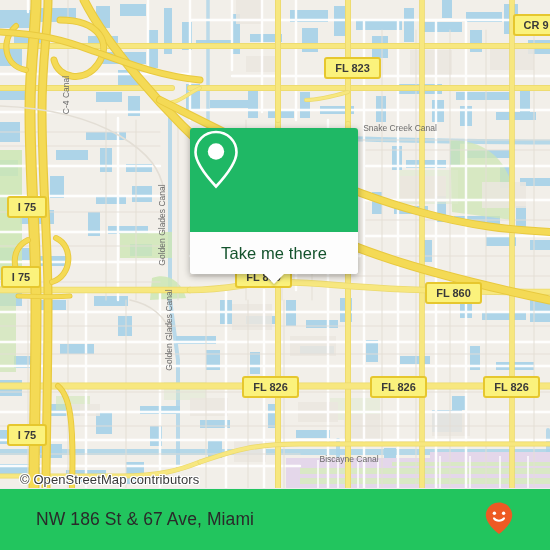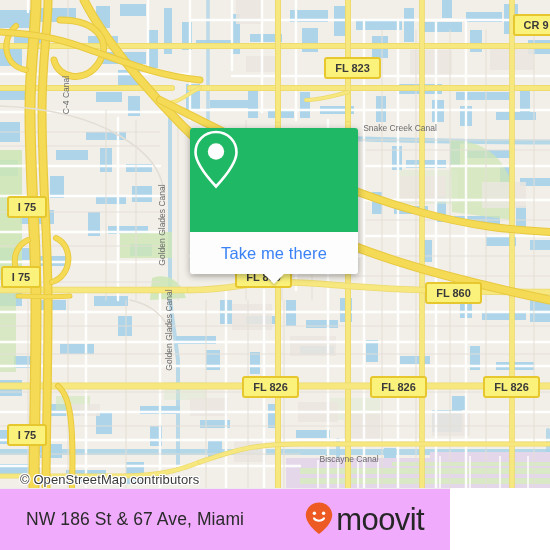--- a/index.html
+++ b/index.html
@@ -31,34 +31,34 @@
   }
   .popup-top{
     background:#1FB865;height:104px;border-radius:3px 3px 0 0;
     display:flex;align-items:center;justify-content:center;
   }
   .popup-bottom{
     background:#fdfdfd;height:42px;border-radius:0 0 3px 3px;
     display:flex;align-items:center;justify-content:center;
     position:relative;
   }
-  .popup-label{font-size:16.5px;color:#3b82f6;letter-spacing:.1px;}
+  .popup-label{font-size:16.5px;color:#14532d;letter-spacing:.1px;}
   .tail{
     position:absolute;left:50%;margin-left:-10px;bottom:-10px;
     width:0;height:0;border-left:10px solid transparent;border-right:10px solid transparent;
     border-top:10px solid #fdfdfd;
     filter:drop-shadow(0 2px 1px rgba(0,0,0,.16));
   }
 
   
   .footer{
-    position:absolute;left:0;top:488px;width:450px;height:62px;
-    background:#f0abfc;border-top:1px solid #ececec;
+    position:absolute;left:0;top:488px;width:550px;height:62px;
+    background:#22c55e;border-top:1px solid #ececec;
     display:flex;align-items:center;justify-content:space-between;
-    padding:0 26px;box-sizing:border-box;
+    padding:0 36px;box-sizing:border-box;
   }
   .footer-title{font-size:17.5px;color:#2a2a2a;letter-spacing:.1px;white-space:nowrap;}
   .brand{display:flex;align-items:center;gap:2px;}
   .brand-word{font-size:31px;color:#262626;letter-spacing:-.6px;line-height:1;font-weight:400;}
 
   
 </style>
 </head>
 <body>
 
@@ -507,17 +507,16 @@
     <div class="footer-title">NW 186 St &amp; 67 Ave, Miami</div>
     <div class="brand">
       <span>
         <svg width="30" height="34" viewBox="0 0 30 34" xmlns="http://www.w3.org/2000/svg">
           <path d="M15 1.5 C 7.6 1.5 1.8 7.2 1.8 14.3 C 1.8 21.8 10.4 29.6 15 33 C 19.6 29.6 28.2 21.8 28.2 14.3 C 28.2 7.2 22.4 1.5 15 1.5 Z" fill="#EE5A24"></path>
           <circle cx="10.4" cy="12.2" r="1.7" fill="#ffffff"></circle>
           <circle cx="19.6" cy="12.2" r="1.7" fill="#ffffff"></circle>
           <path d="M10 17.4 C 12 20.4 18 20.4 20 17.4" fill="none" stroke="#ffffff" stroke-width="2" stroke-linecap="round"></path>
         </svg>
       </span>
-      <span class="brand-word">moovit</span>
     </div>
   </div>
 
 </div>
 
 </body></html>

